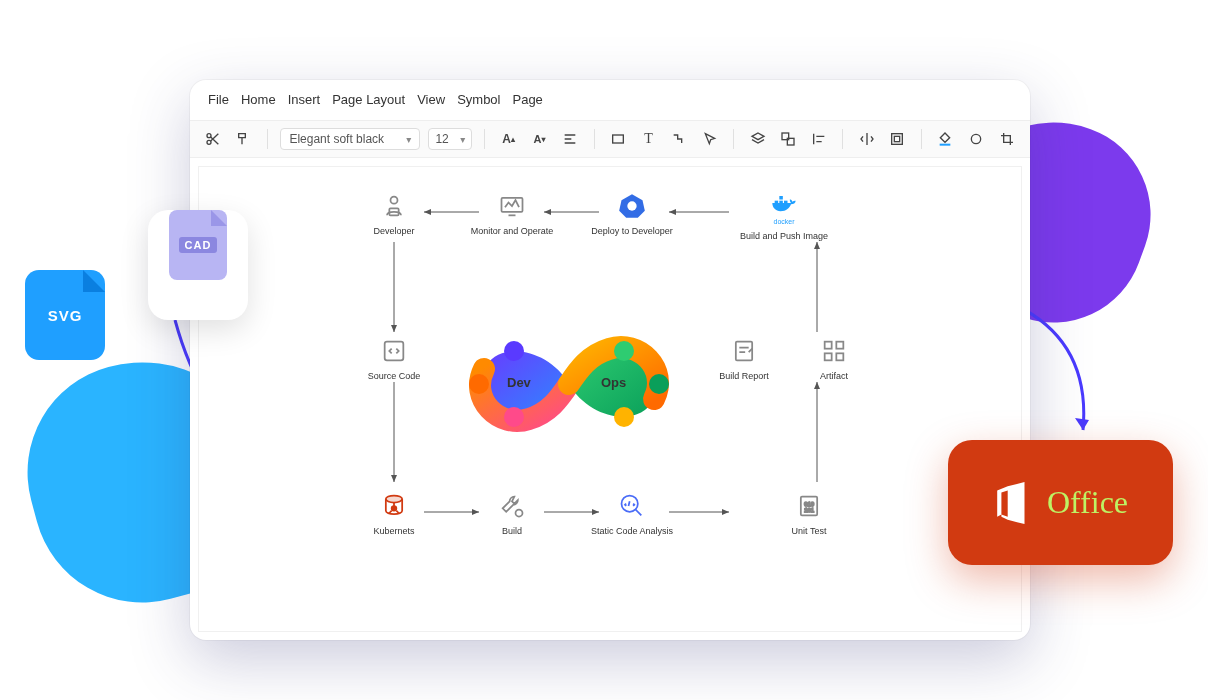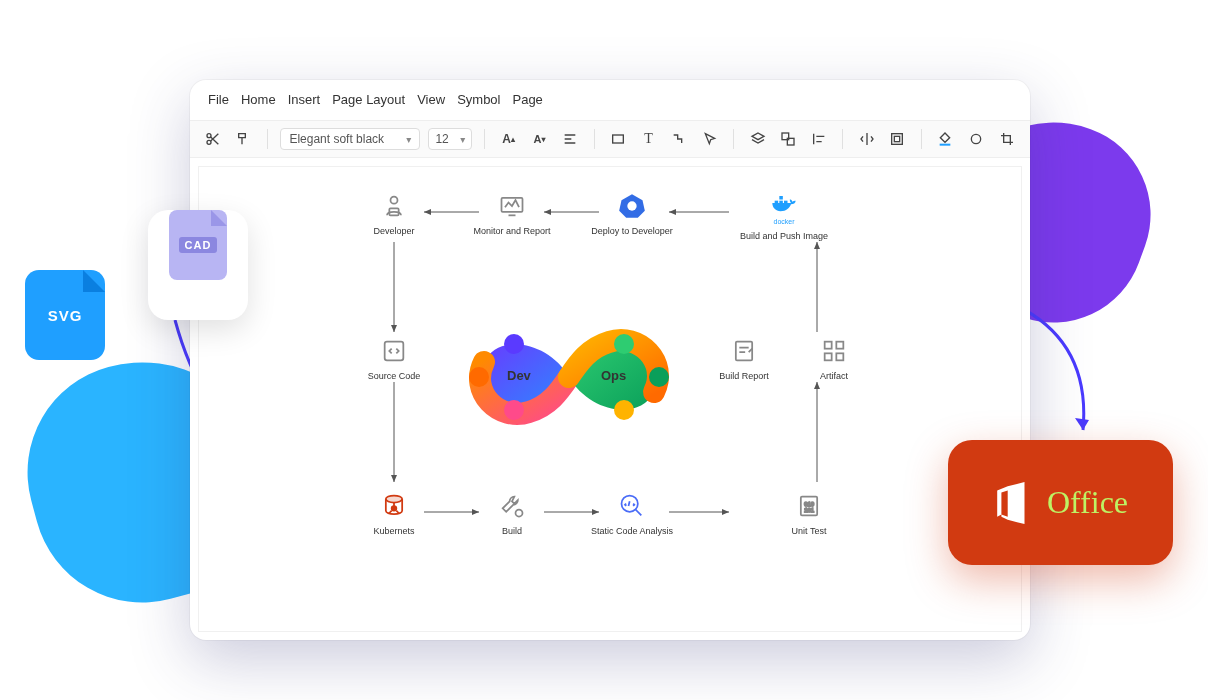--- a/index.html
+++ b/index.html
@@ -26,21 +26,21 @@
   .svg-badge span { color: #fff; font-weight: 700; font-size: 15px; letter-spacing: 1px; }
   .cad-badge { position: absolute; left: 148px; top: 210px; width: 100px; height: 110px; background: #fff; border-radius: 20px; z-index: 6; display: flex; align-items: flex-start; justify-content: center; box-shadow: 0 10px 30px rgba(0,0,0,0.12); }
   .cad-inner { width: 58px; height: 70px; background: #b8b5f3; border-radius: 8px; position: relative; display: flex; align-items: center; justify-content: center; }
   .cad-inner::before { content: ""; position: absolute; top: 0; right: 0; width: 16px; height: 16px; background: #9a96e8; clip-path: polygon(0 0, 100% 100%, 0 100%); }
   .cad-inner span { background: #8b87e0; color: #fff; font-size: 11px; font-weight: 700; padding: 2px 6px; border-radius: 3px; letter-spacing: 1px; }
   .office-badge { position: absolute; right: 35px; top: 440px; width: 225px; height: 125px; background: #d13a11; border-radius: 24px; z-index: 6; display: flex; align-items: center; justify-content: center; gap: 12px; box-shadow: 0 15px 40px rgba(209,58,17,0.35); }
   .office-badge .osq { width: 42px; height: 42px; }
   .office-badge .otxt { color: #bef264; font-size: 32px; font-weight: 400; font-family: Liberation Serif, serif; }
   
   .hand-arrow { position: absolute; z-index: 4; }
-  .infinity { position: absolute; left: 260px; top: 155px; width: 220px; height: 110px; }
+  .infinity { position: absolute; left: 260px; top: 162px; width: 220px; height: 110px; }
   .infinity .word { position: absolute; font-size: 13px; font-weight: 600; color: #333; }
   .chev { font-size: 10px; color: #888; }
 </style>
 </head>
 <body>
 
 <div class="blob1"></div>
 <div class="blob2"></div>
 
 <svg class="hand-arrow" style="left:165px; top:310px;" width="140" height="160">
@@ -241,21 +241,21 @@
       <div class="lbl">Developer</div>
     </div>
     <div class="node" style="left:258px; top:25px;">
       <div class="ic">
           <svg viewBox="0 0 24 24" fill="none" stroke="#888" stroke-width="1.5">
             <rect x="3" y="5" width="18" height="12" rx="1"></rect>
             <path d="M6 13l3-4 3 3 3-5 3 6"></path>
             <path d="M9 20h6"></path>
           </svg>
         </div>
-      <div class="lbl">Monitor and Report</div>
+      <div class="lbl">Monitor and Operate</div>
     </div>
     <div class="node" style="left:378px; top:25px;">
       <div class="ic">
           <svg viewBox="0 0 24 24">
             <polygon points="12,2 21,7 23,16 17,22 7,22 1,16 3,7" fill="#326ce5"></polygon>
             <circle cx="12" cy="12" r="4" fill="#fff"></circle>
           </svg>
         </div>
       <div class="lbl">Deploy to Developer</div>
     </div>

